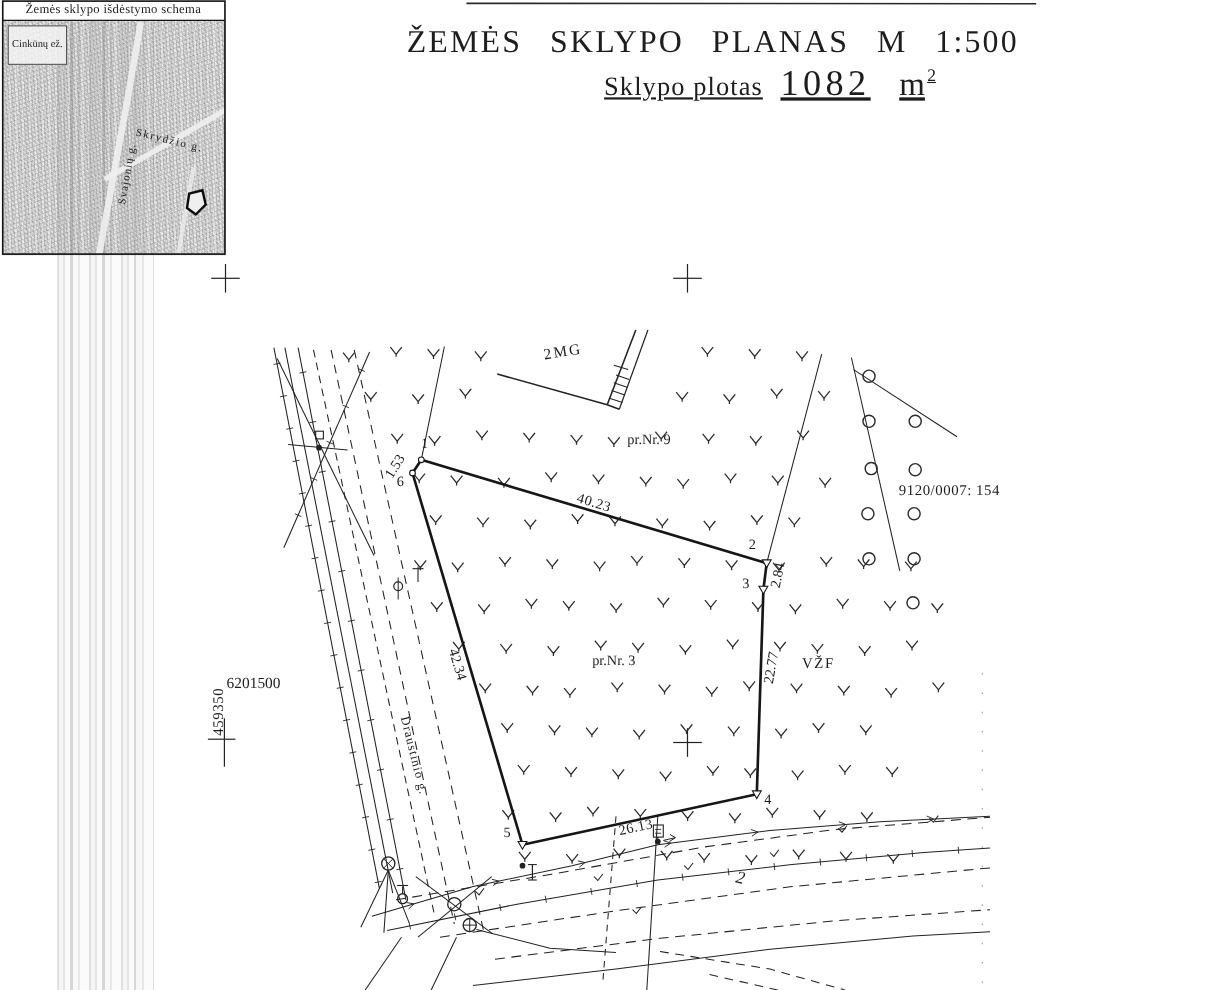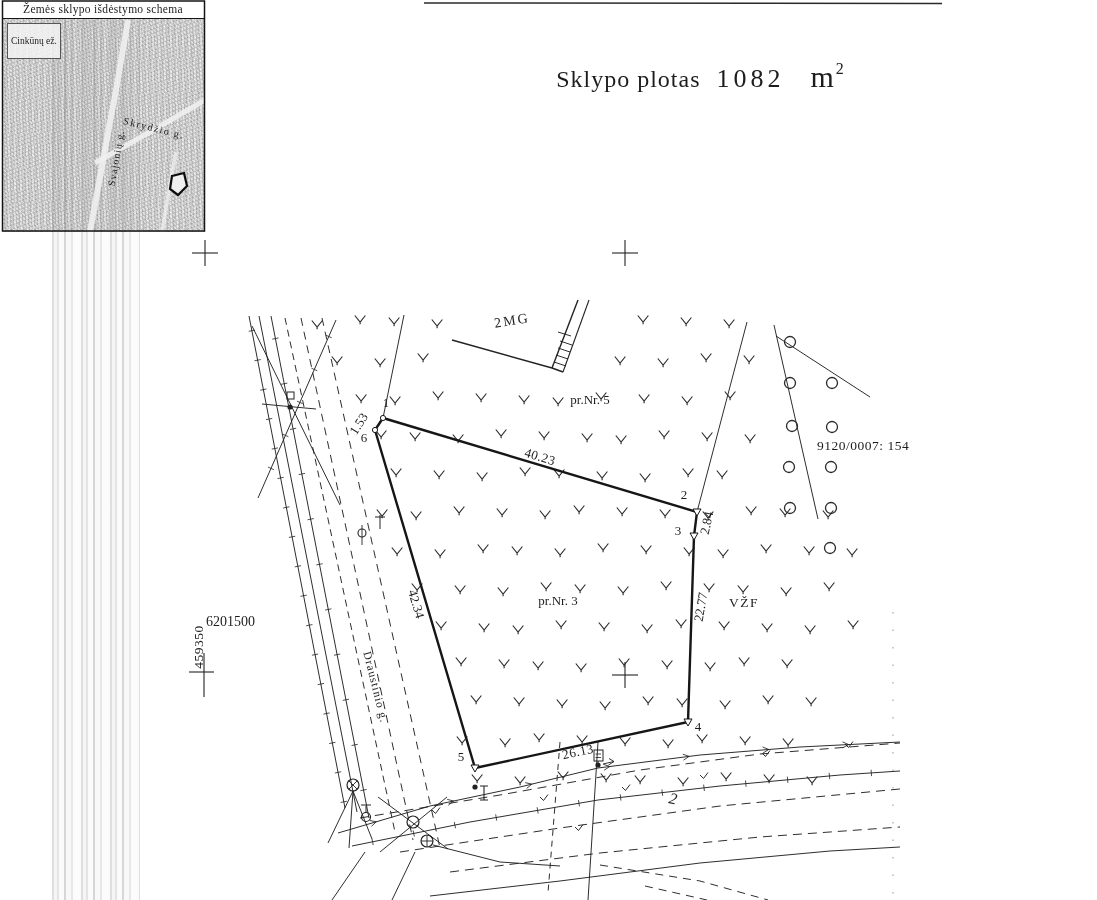--- a/index.html
+++ b/index.html
@@ -16,21 +16,21 @@
     background:repeating-linear-gradient(90deg,
       rgba(130,130,130,0.26) 0 2px, rgba(160,160,160,0.10) 2px 5px,
       rgba(120,120,120,0.20) 5px 7px, rgba(170,170,170,0.05) 7px 12px,
       rgba(110,110,110,0.28) 12px 14px, rgba(165,165,165,0.08) 14px 19px,
       rgba(125,125,125,0.18) 19px 21px, rgba(170,170,170,0.04) 21px 29px);}
   svg#plan{position:absolute;left:0;top:0;}
   .lbl{position:absolute;white-space:nowrap;transform:translate(-50%,-50%);transform-origin:center;color:#1d1d1d;}
   .lbl.anchor-left{transform:translate(0,-50%);}
   #title-line2{display:flex;align-items:baseline;}
   #title-line2 .al{font-size:24px;letter-spacing:1px;}
-  #title-line2 .av{font-size:26px;letter-spacing:4px;margin-left:16px;}
+  #title-line2 .av{font-size:33px;letter-spacing:4px;margin-left:16px;}
   #title-line2 .au{font-size:30px;margin-left:26px;}
   #title-line2 .ax{font-size:16px;position:relative;top:-13px;margin-left:2px;}
 </style>
 </head>
 <body>
 
 <div id="page">
 
   <div id="inset-texture"></div>
   <div id="streaks"></div>
@@ -349,35 +349,36 @@
   </svg>
 
   <div class="lbl" style="left:103px;top:9px;font-size:11.5px;letter-spacing:0.3px;">Žemės sklypo išdėstymo schema</div>
 
   <div class="lbl anchor-left" style="left:7px;top:41px;font-size:9.5px;border:1px solid #555;background:rgba(243,243,243,0.85);padding:12px 3px;">Cinkūnų ež.</div>
 
   <div class="lbl" style="left:154px;top:128px;font-size:10px;letter-spacing:1.5px;transform:translate(-50%,-50%) rotate(14deg);">Skrydžio g.</div>
 
   <div class="lbl" style="left:116px;top:158px;font-size:10px;letter-spacing:1px;transform:translate(-50%,-50%) rotate(-80deg);">Svajonių g.</div>
 
-
-  <div class="lbl" id="title-line2" style="left:700px;top:77px;">
+  <div class="lbl" style="left:648px;top:39px;font-size:29px;word-spacing:16px;letter-spacing:2px;">ŽEMĖS SKLYPO PLANAS M 1:500</div>
+
+  <div class="lbl" id="title-line2" style="left:700px;top:77px;text-decoration:underline;">
     <span class="al">Sklypo plotas</span>
     <span class="av">1082</span>
     <span class="au">m</span>
     <span class="ax">2</span>
   </div>
 
   <div class="lbl" style="left:199px;top:647px;font-size:13.5px;letter-spacing:0.5px;transform:translate(-50%,-50%) rotate(-90deg);">459350</div>
 
   <div class="lbl anchor-left" style="left:206px;top:622px;font-size:14px;">6201500</div>
 
   <div class="lbl" style="left:512px;top:321px;font-size:14px;letter-spacing:2px;transform:translate(-50%,-50%) rotate(-9deg);">2MG</div>
 
-  <div class="lbl" style="left:590px;top:400px;font-size:13px;">pr.Nr. 5</div>
+  <div class="lbl" style="left:590px;top:400px;font-size:13px;">pr.Nr. 9</div>
 
   <div class="lbl" style="left:558px;top:601px;font-size:13px;">pr.Nr. 3</div>
 
   <div class="lbl" style="left:744px;top:578px;font-size:13.5px;letter-spacing:1.5px;margin-top:25px;">VŽF</div>
 
   <div class="lbl anchor-left" style="left:817px;top:446px;font-size:13.5px;letter-spacing:0.5px;">9120/0007: 154</div>
 
   <div class="lbl" style="left:376px;top:687px;font-size:11.5px;letter-spacing:1px;transform:translate(-50%,-50%) rotate(76deg);">Draustinio g.</div>
 
   <div class="lbl" style="left:386px;top:403px;font-size:13px;">1</div>

